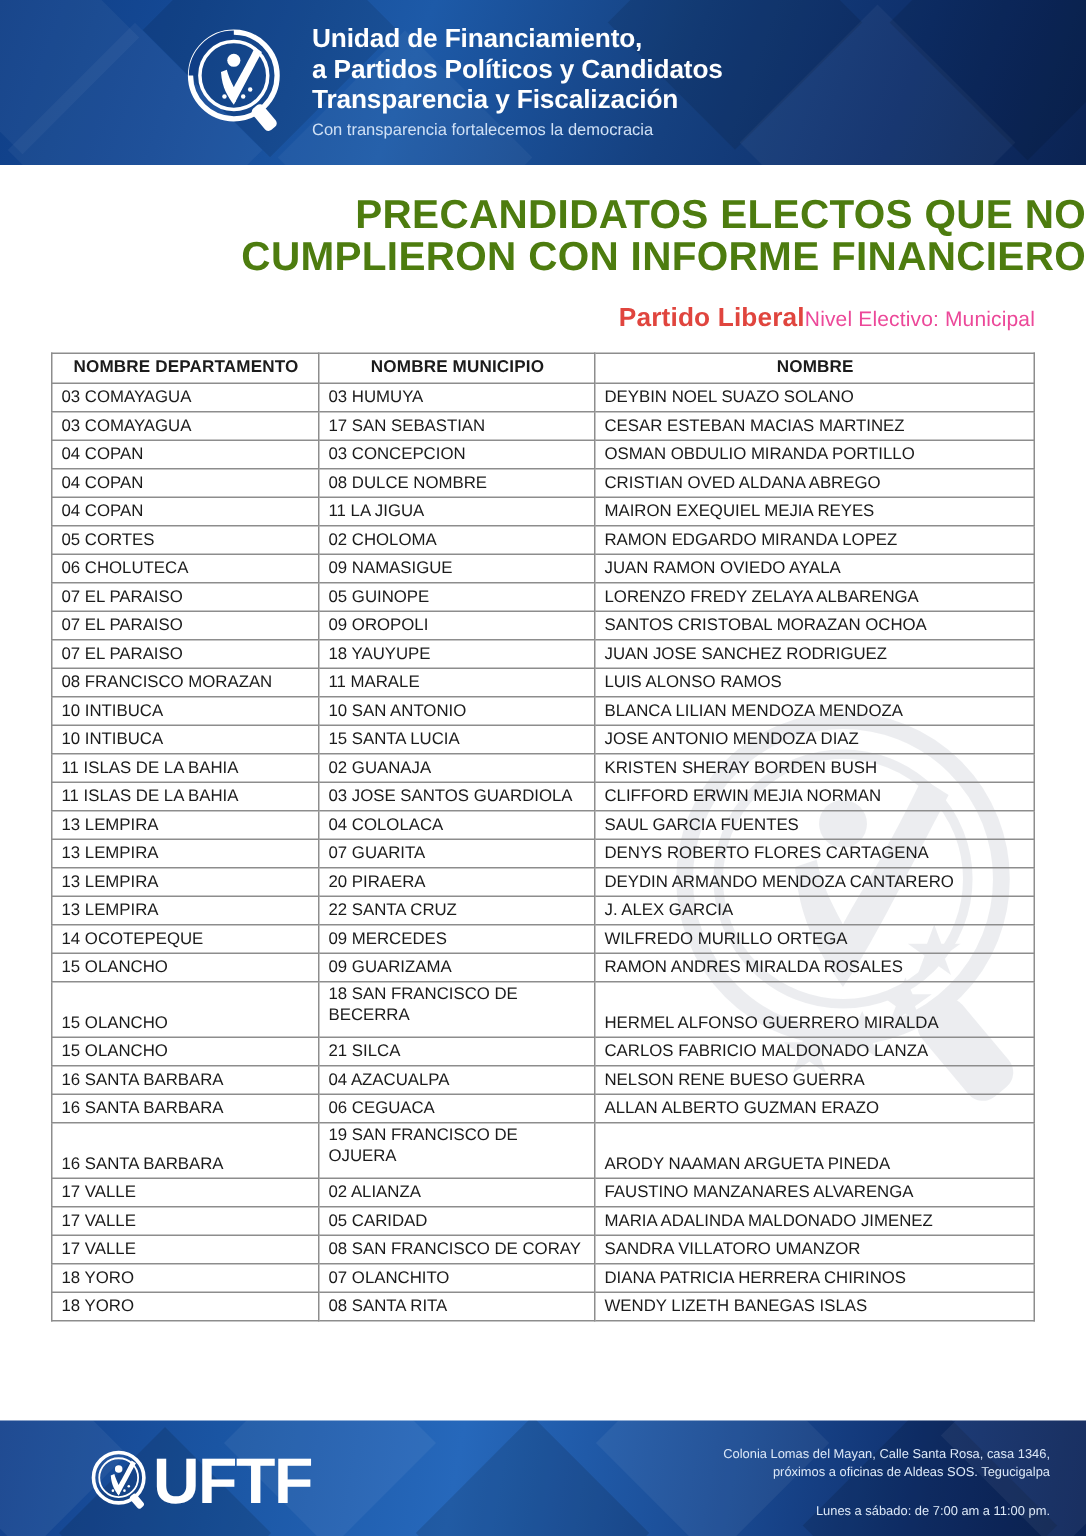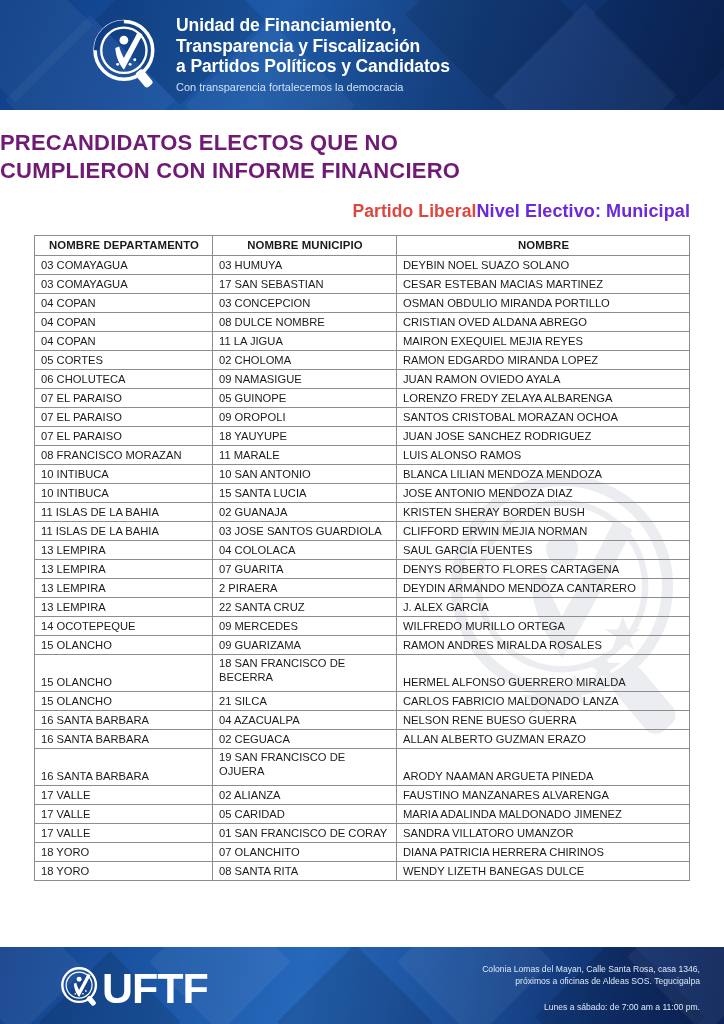--- a/index.html
+++ b/index.html
@@ -28,21 +28,21 @@
     transform: rotate(45deg);
   }
   .hdr-diamond.dark { background: rgba(0,0,0,0.10); }
 
   .header-inner {
     position: relative;
     z-index: 5;
     display: flex;
     align-items: center;
     height: 100%;
-    padding-left: 88px;
+    padding-left: 120px;
   }
   .hdr-logo { width: 78px; height: 78px; flex: 0 0 78px; }
   .hdr-text { margin-left: 10px; }
   .hdr-title-line {
     color: #ffffff;
     font-size: 17.5px;
     font-weight: bold;
     line-height: 20.5px;
     letter-spacing: -0.1px;
     white-space: nowrap;
@@ -74,44 +74,44 @@
     height: 330px;
     opacity: 0.30;
     z-index: 0;
     pointer-events: none;
   }
 
   .content { position: relative; z-index: 2; }
 
   
   .main-title {
-    text-align: left;
-    color: #701a75;
-    font-size: 22px;
+    text-align: right;
+    color: #4d7c0f;
+    font-size: 27px;
     font-weight: bold;
     line-height: 28px;
     letter-spacing: 0.2px;
     padding-top: 14px;
   }
   .subtitle-row {
     display: flex;
     align-items: baseline;
     justify-content: flex-end;
     padding: 16px 34px 0 36px;
   }
   .party-name {
     color: #e0453e;
     font-size: 17.5px;
     font-weight: bold;
     letter-spacing: 0.1px;
   }
   .nivel {
-    color: #6d28d9;
-    font-size: 18px;
-    font-weight: bold;
+    color: #ec4899;
+    font-size: 14px;
+    font-weight: normal;
     letter-spacing: 0.1px;
   }
 
   
   .table-wrap { padding: 13px 34px 0 34px; }
   table.listing {
     width: 100%;
     border-collapse: collapse;
     table-layout: fixed;
     background: transparent;
@@ -205,22 +205,22 @@
       <circle cx="46" cy="31" r="5.6" fill="#ffffff"></circle>
       <path d="M35 41 C36 55 41 62 46 69 C51 60 57 48 70 24 L64 20 C54 40 49 48 46 54 C43 48 41 43 40 39 Z" fill="#ffffff"></path>
       <circle cx="60" cy="56" r="1.9" fill="#ffffff"></circle>
       <circle cx="54" cy="62" r="1.9" fill="#ffffff"></circle>
       <circle cx="46" cy="65" r="1.9" fill="#ffffff"></circle>
       <circle cx="38" cy="62" r="1.9" fill="#ffffff"></circle>
       <rect x="66" y="68" width="12" height="24" rx="4" fill="#ffffff" transform="rotate(-40 72 80)"></rect>
     </svg>
     <div class="hdr-text">
       <div class="hdr-title-line">Unidad de Financiamiento,</div>
+      <div class="hdr-title-line">a Partidos Políticos y Candidatos</div>
       <div class="hdr-title-line">Transparencia y Fiscalización</div>
-      <div class="hdr-title-line">a Partidos Políticos y Candidatos</div>
       <div class="hdr-sub">Con transparencia fortalecemos la democracia</div>
     </div>
   </div>
 </div>
 
 <div class="divider-strip"></div>
 
 <div class="page-body">
 
   <svg class="watermark" viewBox="0 0 200 200">
@@ -342,21 +342,21 @@
               <td>04 COLOLACA</td>
               <td>SAUL GARCIA FUENTES</td>
             </tr>
             <tr>
               <td>13 LEMPIRA</td>
               <td>07 GUARITA</td>
               <td>DENYS ROBERTO FLORES CARTAGENA</td>
             </tr>
             <tr>
               <td>13 LEMPIRA</td>
-              <td>2 PIRAERA</td>
+              <td>20 PIRAERA</td>
               <td>DEYDIN ARMANDO MENDOZA CANTARERO</td>
             </tr>
             <tr>
               <td>13 LEMPIRA</td>
               <td>22 SANTA CRUZ</td>
               <td>J. ALEX GARCIA</td>
             </tr>
             <tr>
               <td>14 OCOTEPEQUE</td>
               <td>09 MERCEDES</td>
@@ -377,52 +377,52 @@
               <td>21 SILCA</td>
               <td>CARLOS FABRICIO MALDONADO LANZA</td>
             </tr>
             <tr>
               <td>16 SANTA BARBARA</td>
               <td>04 AZACUALPA</td>
               <td>NELSON RENE BUESO GUERRA</td>
             </tr>
             <tr>
               <td>16 SANTA BARBARA</td>
-              <td>02 CEGUACA</td>
+              <td>06 CEGUACA</td>
               <td>ALLAN ALBERTO GUZMAN ERAZO</td>
             </tr>
             <tr class="tall">
               <td>16 SANTA BARBARA</td>
               <td class="wrapcell">19 SAN FRANCISCO DE OJUERA</td>
               <td>ARODY NAAMAN ARGUETA PINEDA</td>
             </tr>
             <tr>
               <td>17 VALLE</td>
               <td>02 ALIANZA</td>
               <td>FAUSTINO MANZANARES ALVARENGA</td>
             </tr>
             <tr>
               <td>17 VALLE</td>
               <td>05 CARIDAD</td>
               <td>MARIA ADALINDA MALDONADO JIMENEZ</td>
             </tr>
             <tr>
               <td>17 VALLE</td>
-              <td>01 SAN FRANCISCO DE CORAY</td>
+              <td>08 SAN FRANCISCO DE CORAY</td>
               <td>SANDRA VILLATORO UMANZOR</td>
             </tr>
             <tr>
               <td>18 YORO</td>
               <td>07 OLANCHITO</td>
               <td>DIANA PATRICIA HERRERA CHIRINOS</td>
             </tr>
             <tr>
               <td>18 YORO</td>
               <td>08 SANTA RITA</td>
-              <td>WENDY LIZETH BANEGAS DULCE</td>
+              <td>WENDY LIZETH BANEGAS ISLAS</td>
             </tr>
           </tbody>
       </table>
     </div>
   </div>
 </div>
 
 <div class="footer">
   <div class="ftr-diamond" style="left:-30px; top:-25px; width:95px; height:95px;"></div>
   <div class="ftr-diamond dark" style="left:60px; top:25px; width:100px; height:100px;"></div>

